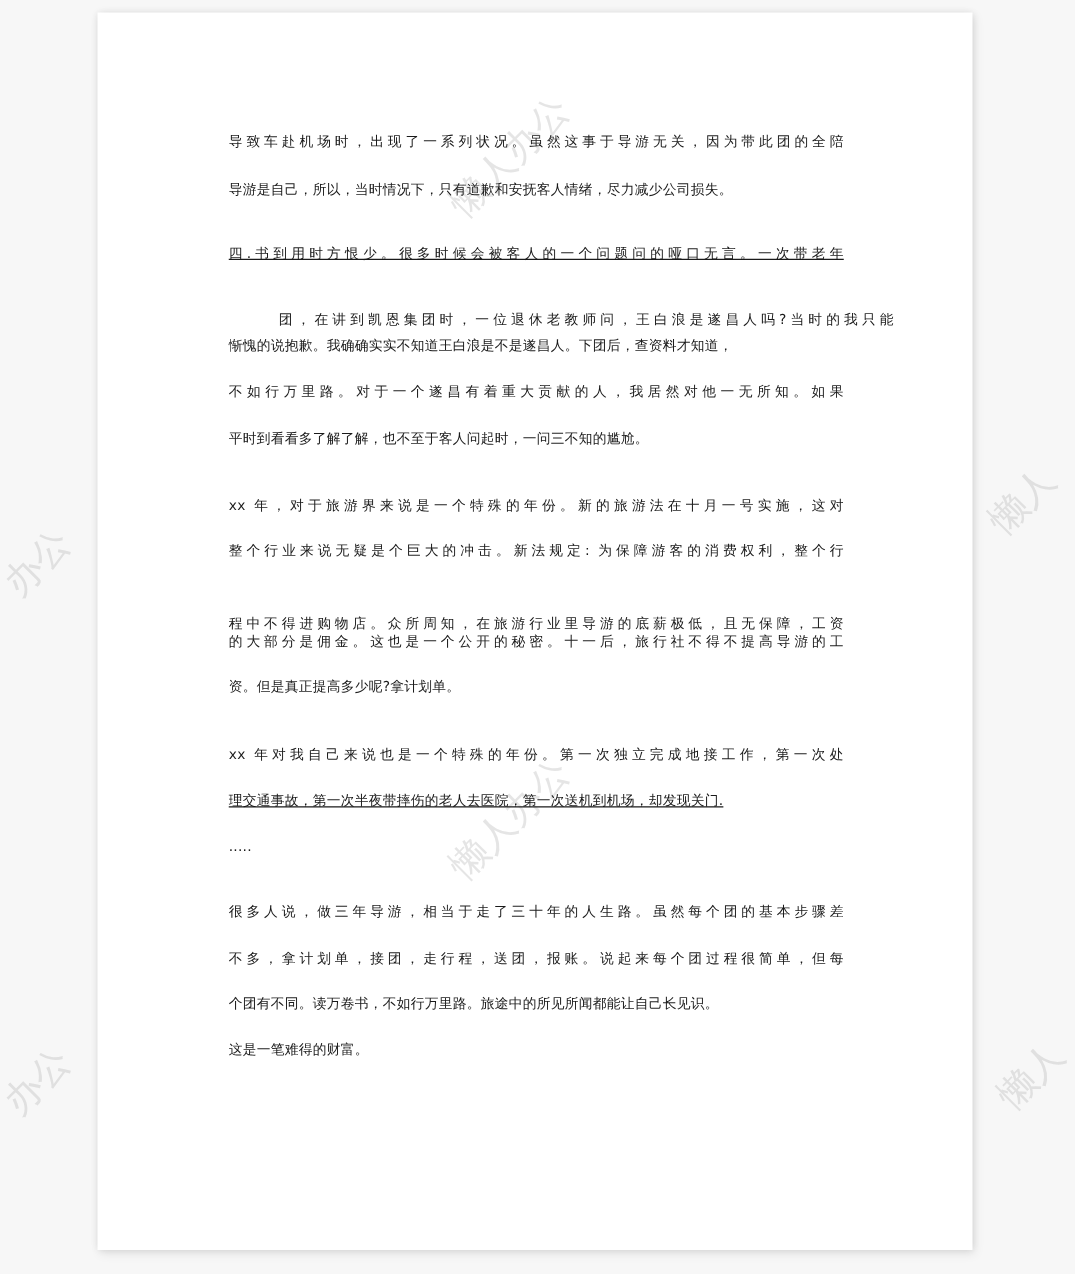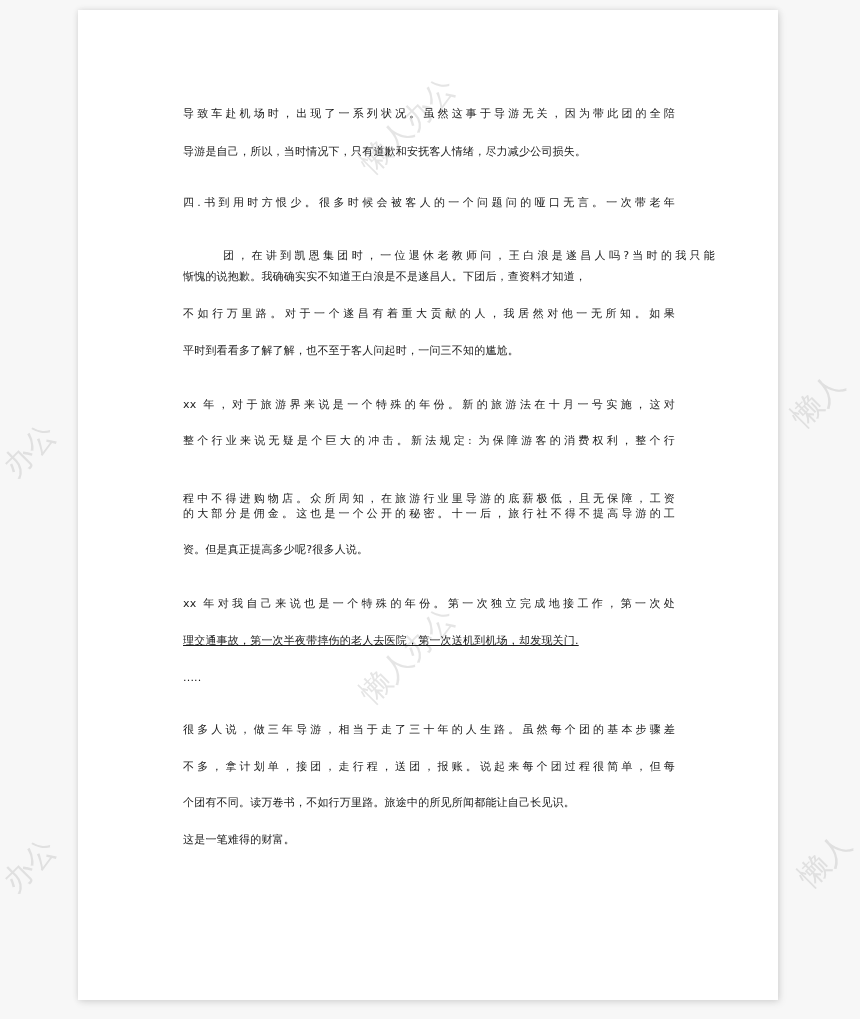--- a/index.html
+++ b/index.html
@@ -58,31 +58,31 @@
 
   <div class="wm" style="left:270px; top:95px;">懒人办公</div>
   <div class="wm" style="left:270px; top:625px;">懒人办公</div>
   <div class="wm" style="left:710px; top:370px;">懒人</div>
 
   <div class="content">
 
     <div class="line justify" style="top:94px;">导致车赴机场时，出现了一系列状况。虽然这事于导游无关，因为带此团的全陪</div>
     <div class="line" style="top:132px;">导游是自己，所以，当时情况下，只有道歉和安抚客人情绪，尽力减少公司损失。</div>
 
-    <div class="line justify" style="top:183px;">四.书到用时方恨少。很多时候会被客人的一个问题问的哑口无言。一次带老年</div>
+    <div class="line justify" style="top:183px;text-decoration:underline;">四.书到用时方恨少。很多时候会被客人的一个问题问的哑口无言。一次带老年</div>
     <div class="line justify" style="top:236px;margin-left:40px;">团，在讲到凯恩集团时，一位退休老教师问，王白浪是遂昌人吗?当时的我只能</div>
     <div class="line" style="top:257px;text-align:right;">惭愧的说抱歉。我确确实实不知道王白浪是不是遂昌人。下团后，查资料才知道，</div>
     <div class="line justify" style="top:294px;">不如行万里路。对于一个遂昌有着重大贡献的人，我居然对他一无所知。如果</div>
     <div class="line" style="top:331px;">平时到看看多了解了解，也不至于客人问起时，一问三不知的尴尬。</div>
 
     <div class="line justify" style="top:385px;">xx 年，对于旅游界来说是一个特殊的年份。新的旅游法在十月一号实施，这对</div>
     <div class="line justify" style="top:421px;">整个行业来说无疑是个巨大的冲击。新法规定: 为保障游客的消费权利，整个行</div>
     <div class="line justify" style="top:457px;margin-top:22px;">程中不得进购物店。众所周知，在旅游行业里导游的底薪极低，且无保障，工资</div>
     <div class="line justify" style="top:494px;">的大部分是佣金。这也是一个公开的秘密。十一后，旅行社不得不提高导游的工</div>
-    <div class="line" style="top:530px;">资。但是真正提高多少呢?很多人说。</div>
+    <div class="line" style="top:530px;">资。但是真正提高多少呢?拿计划单。</div>
 
     <div class="line justify" style="top:584px;">xx 年对我自己来说也是一个特殊的年份。第一次独立完成地接工作，第一次处</div>
     <div class="line" style="top:621px;text-decoration:underline;">理交通事故，第一次半夜带摔伤的老人去医院，第一次送机到机场，却发现关门.</div>
     <div class="line" style="top:658px; font-size:11px;">.....</div>
 
     <div class="line justify" style="top:710px;">很多人说，做三年导游，相当于走了三十年的人生路。虽然每个团的基本步骤差</div>
     <div class="line justify" style="top:747px;">不多，拿计划单，接团，走行程，送团，报账。说起来每个团过程很简单，但每</div>
     <div class="line" style="top:783px;">个团有不同。读万卷书，不如行万里路。旅途中的所见所闻都能让自己长见识。</div>
     <div class="line" style="top:820px;">这是一笔难得的财富。</div>
   </div>

